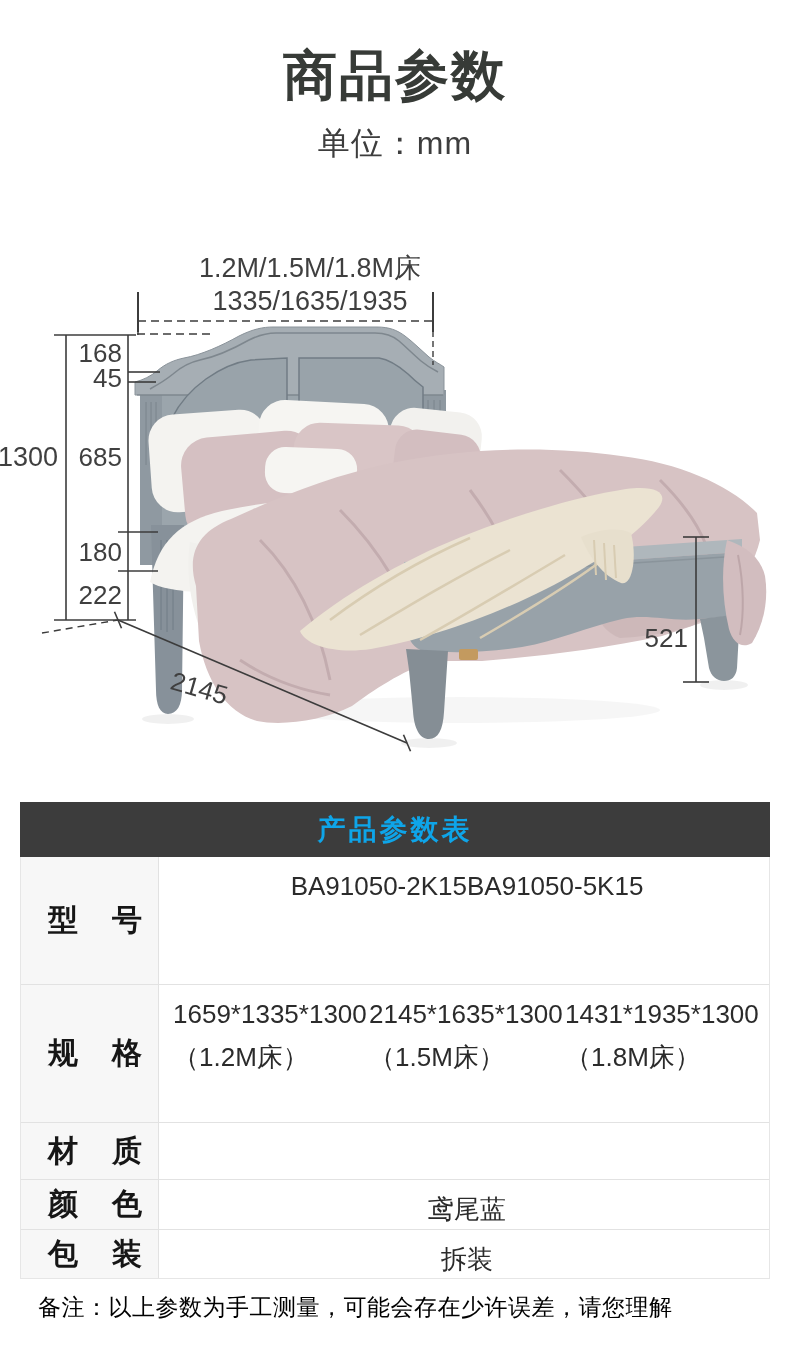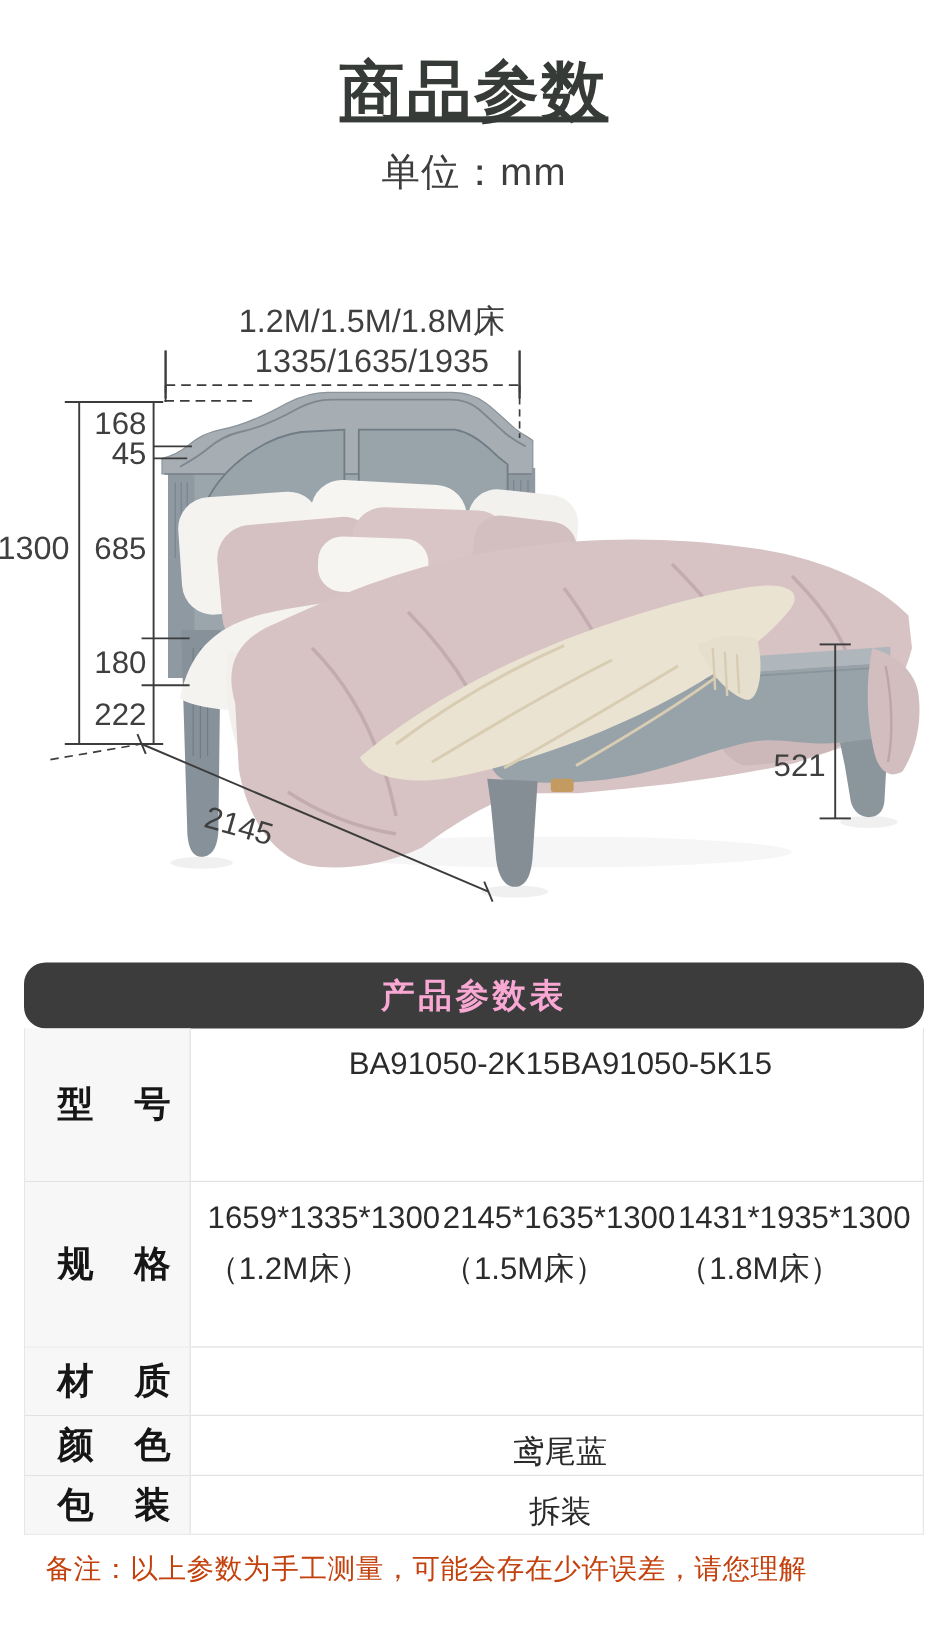--- a/index.html
+++ b/index.html
@@ -1,39 +1,39 @@
 <!DOCTYPE html>
 <html><head>
 <meta charset="utf-8">
 <style>
   html,body{margin:0;padding:0;background:#fff;}
   .page{position:relative;width:790px;height:1368px;background:#ffffff;overflow:hidden;
         font-family:"Liberation Sans","DejaVu Sans",sans-serif;}
   .title{position:absolute;top:40px;left:0;width:100%;text-align:center;
-         font-size:54px;font-weight:700;color:#373b37;letter-spacing:2px;text-decoration:underline;}
+         font-size:54px;font-weight:700;color:#373b37;letter-spacing:2px;}
   .unit{position:absolute;top:122px;left:0;width:100%;text-align:center;
         font-size:32px;color:#3d3d3d;letter-spacing:1px;}
   svg.diagram{position:absolute;top:240px;left:0;}
   svg text{font-family:"Liberation Sans","DejaVu Sans",sans-serif;fill:#3f3f3f;}
 
   .spec-table{position:absolute;top:802px;left:20px;width:750px;box-sizing:border-box;}
-  .tbl-header{height:55px;line-height:55px;background:#3c3c3c;color:#f9a8d4;text-align:center;
-              font-size:28px;font-weight:700;letter-spacing:3px;border-radius:18px;}
+  .tbl-header{height:55px;line-height:55px;background:#3c3c3c;color:#0ea5e9;text-align:center;
+              font-size:28px;font-weight:700;letter-spacing:3px;}
   .tbl-body{border:1px solid #e6e6e6;border-top:none;box-sizing:border-box;}
   .t-row{display:flex;border-bottom:1px solid #e2e2e2;box-sizing:border-box;}
   .t-row:last-child{border-bottom:none;}
   .c-label{width:138px;min-width:138px;background:#f7f7f7;border-right:1px solid #e2e2e2;
            display:flex;align-items:center;box-sizing:border-box;}
   .label-box{width:94px;margin-left:27px;display:flex;justify-content:space-between;
              font-size:30px;font-weight:700;color:#161616;}
   .c-value{flex:1;display:flex;flex-direction:row;justify-content:center;
            padding:8px 8px 8px 14px;font-size:26px;color:#2b2b2b;line-height:43px;box-sizing:border-box;}
   .h-model{height:128px;} .h-spec{height:138px;} .h-m1{height:57px;} .h-m2{height:50px;} .h-m3{height:48px;}
 
-  .note{position:absolute;top:1292px;left:38px;font-size:23px;color:#c2410c;letter-spacing:0.5px;}
+  .note{position:absolute;top:1292px;left:38px;font-size:23px;color:#000000;letter-spacing:0.5px;}
 </style>
 </head>
 <body>
 
 <div class="page">
 
   <div class="title">商品参数</div>
   <div class="unit">单位：mm</div>
 
   <svg class="diagram" width="790" height="530" viewBox="0 0 790 530">

